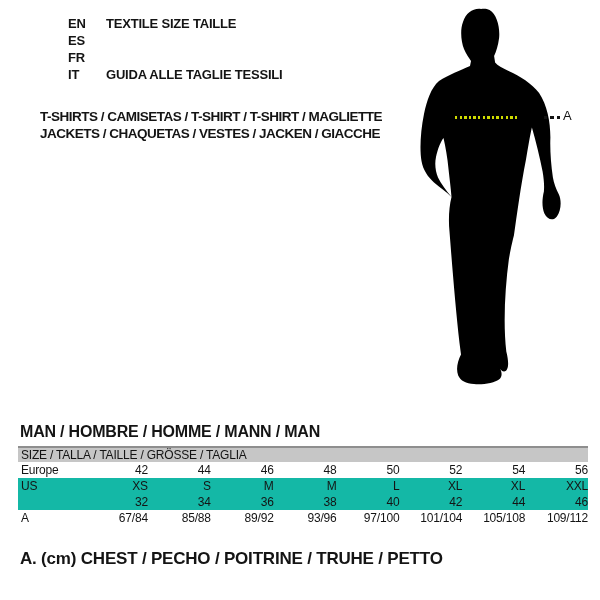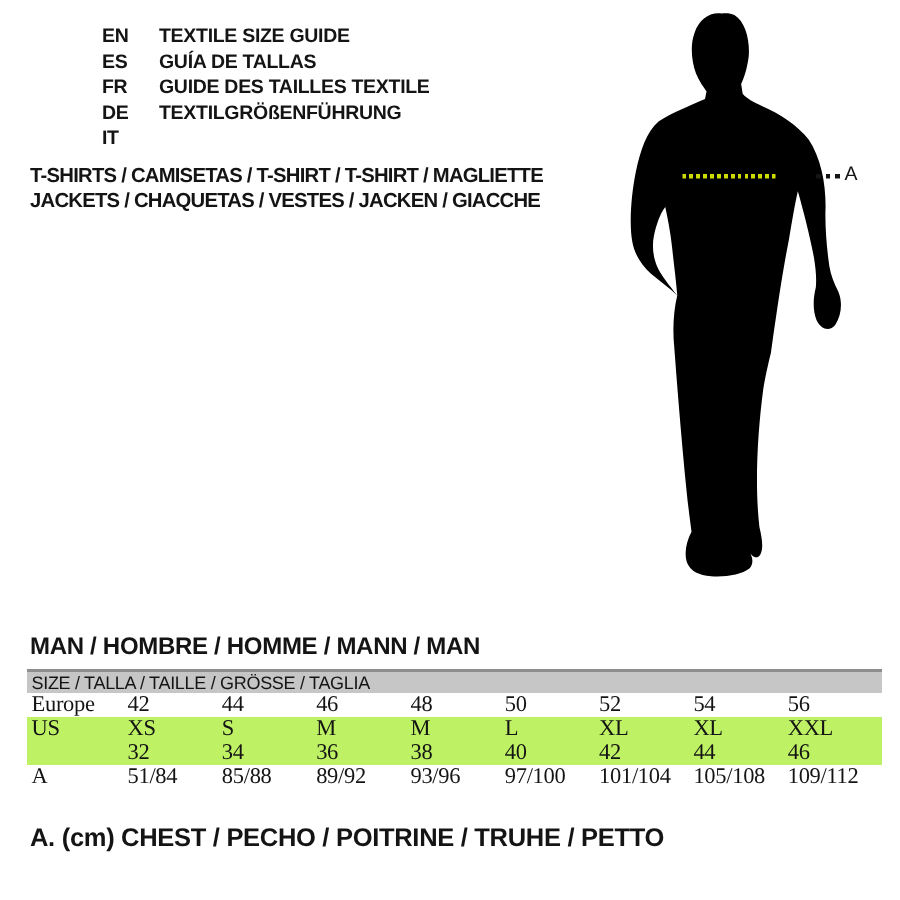--- a/index.html
+++ b/index.html
@@ -7,68 +7,63 @@
   .canvas { position:relative; width:600px; height:600px; background:#ffffff; overflow:hidden; }
 
   
   .langs { position:absolute; left:20px; top:15px; }
   .lang-row { display:flex; height:17px; align-items:center; }
   .lang-code { width:38px; font-weight:bold; font-size:13px; letter-spacing:-0.2px;padding-left:48px; }
   .lang-label { font-weight:bold; font-size:13px; letter-spacing:-0.2px; white-space:nowrap; }
 
   
   .cats { position:absolute; left:20px; top:109px; }
-  .cat-line { height:17px; font-weight:bold; font-size:13.5px; letter-spacing:-0.5px; white-space:nowrap; }
+  .cat-line { height:17px; font-weight:bold; font-size:13.5px; letter-spacing:-0.5px; white-space:nowrap;margin-left:20px; }
 
   
   .figure { position:absolute; left:415px; top:5px; width:160px; height:385px; }
   .chest-line { position:absolute; left:455px; top:116px; width:62px; height:3px;
     background:repeating-linear-gradient(90deg,#cedb00 0 2.5px, transparent 2.5px 4.6px); }
   .callout-dashes { position:absolute; left:544px; top:116px; width:16px; height:2.5px;
     background:repeating-linear-gradient(90deg,#141414 0 3.2px, transparent 3.2px 6.4px); }
   .measure-a { position:absolute; left:563px; top:108px; font-size:13px; font-weight:normal; }
 
   
   .section-title { position:absolute; left:20px; top:423px; font-weight:bold; font-size:16px; letter-spacing:-0.2px; white-space:nowrap; }
 
   
   .size-table { position:absolute; left:18px; top:446px; width:570px; border-top:2px solid #8e8e8e; }
   .tbl-header { height:14px; background:#c6c6c6; font-size:12px; line-height:14px; padding-left:3px; letter-spacing:-0.2px; }
-  .tbl-row { display:flex; height:16px; align-items:center; font-size:15px; letter-spacing:-0.2px;font-family:Liberation Serif, serif; }
-  .tbl-row.shade { background:#bef264; }
+  .tbl-row { display:flex; height:16px; align-items:center; font-size:12px; letter-spacing:-0.2px; }
+  .tbl-row.shade { background:#14b8a6; }
   .cell-label { width:64px; padding-left:3px; }
-  .cell-val { flex:1; text-align:left; }
+  .cell-val { flex:1; text-align:right; }
 
   
   .footnote { position:absolute; left:20px; top:549px; font-weight:bold; font-size:17px; letter-spacing:-0.2px; white-space:nowrap; }
 </style>
 </head>
 <body>
 
 <div class="canvas">
 
   <div class="langs">
     <div class="lang-row">
       <span class="lang-code">EN</span>
-      <span class="lang-label">TEXTILE SIZE GUIDE</span>
+      <span class="lang-label">TEXTILE SIZE TAILLE</span>
     </div>
     <div class="lang-row">
       <span class="lang-code">ES</span>
-      <span class="lang-label">GUÍA DE TALLAS</span>
     </div>
     <div class="lang-row">
       <span class="lang-code">FR</span>
-      <span class="lang-label">GUIDE DES TAILLES TEXTILE</span>
-    </div>
-    <div class="lang-row">
-      <span class="lang-code">DE</span>
-      <span class="lang-label">TEXTILGRÖßENFÜHRUNG</span>
     </div>
     <div class="lang-row">
       <span class="lang-code">IT</span>
+      <span class="lang-label">GUIDA ALLE TAGLIE TESSILI</span>
     </div>
   </div>
 
   <div class="cats">
     <div class="cat-line">T-SHIRTS / CAMISETAS / T-SHIRT / T-SHIRT / MAGLIETTE</div>
     <div class="cat-line">JACKETS / CHAQUETAS / VESTES / JACKEN / GIACCHE</div>
   </div>
 
   <svg class="figure" viewBox="415 5 160 385" xmlns="http://www.w3.org/2000/svg" aria-hidden="true">
     <path fill="#000000" d="
@@ -157,21 +152,21 @@
       <span class="cell-val">36</span>
       <span class="cell-val">38</span>
       <span class="cell-val">40</span>
       <span class="cell-val">42</span>
       <span class="cell-val">44</span>
       <span class="cell-val">46</span>
     </div>
 
     <div class="tbl-row">
       <span class="cell-label">A</span>
-      <span class="cell-val">51/84</span>
+      <span class="cell-val">67/84</span>
       <span class="cell-val">85/88</span>
       <span class="cell-val">89/92</span>
       <span class="cell-val">93/96</span>
       <span class="cell-val">97/100</span>
       <span class="cell-val">101/104</span>
       <span class="cell-val">105/108</span>
       <span class="cell-val">109/112</span>
     </div>
   </div>
 

